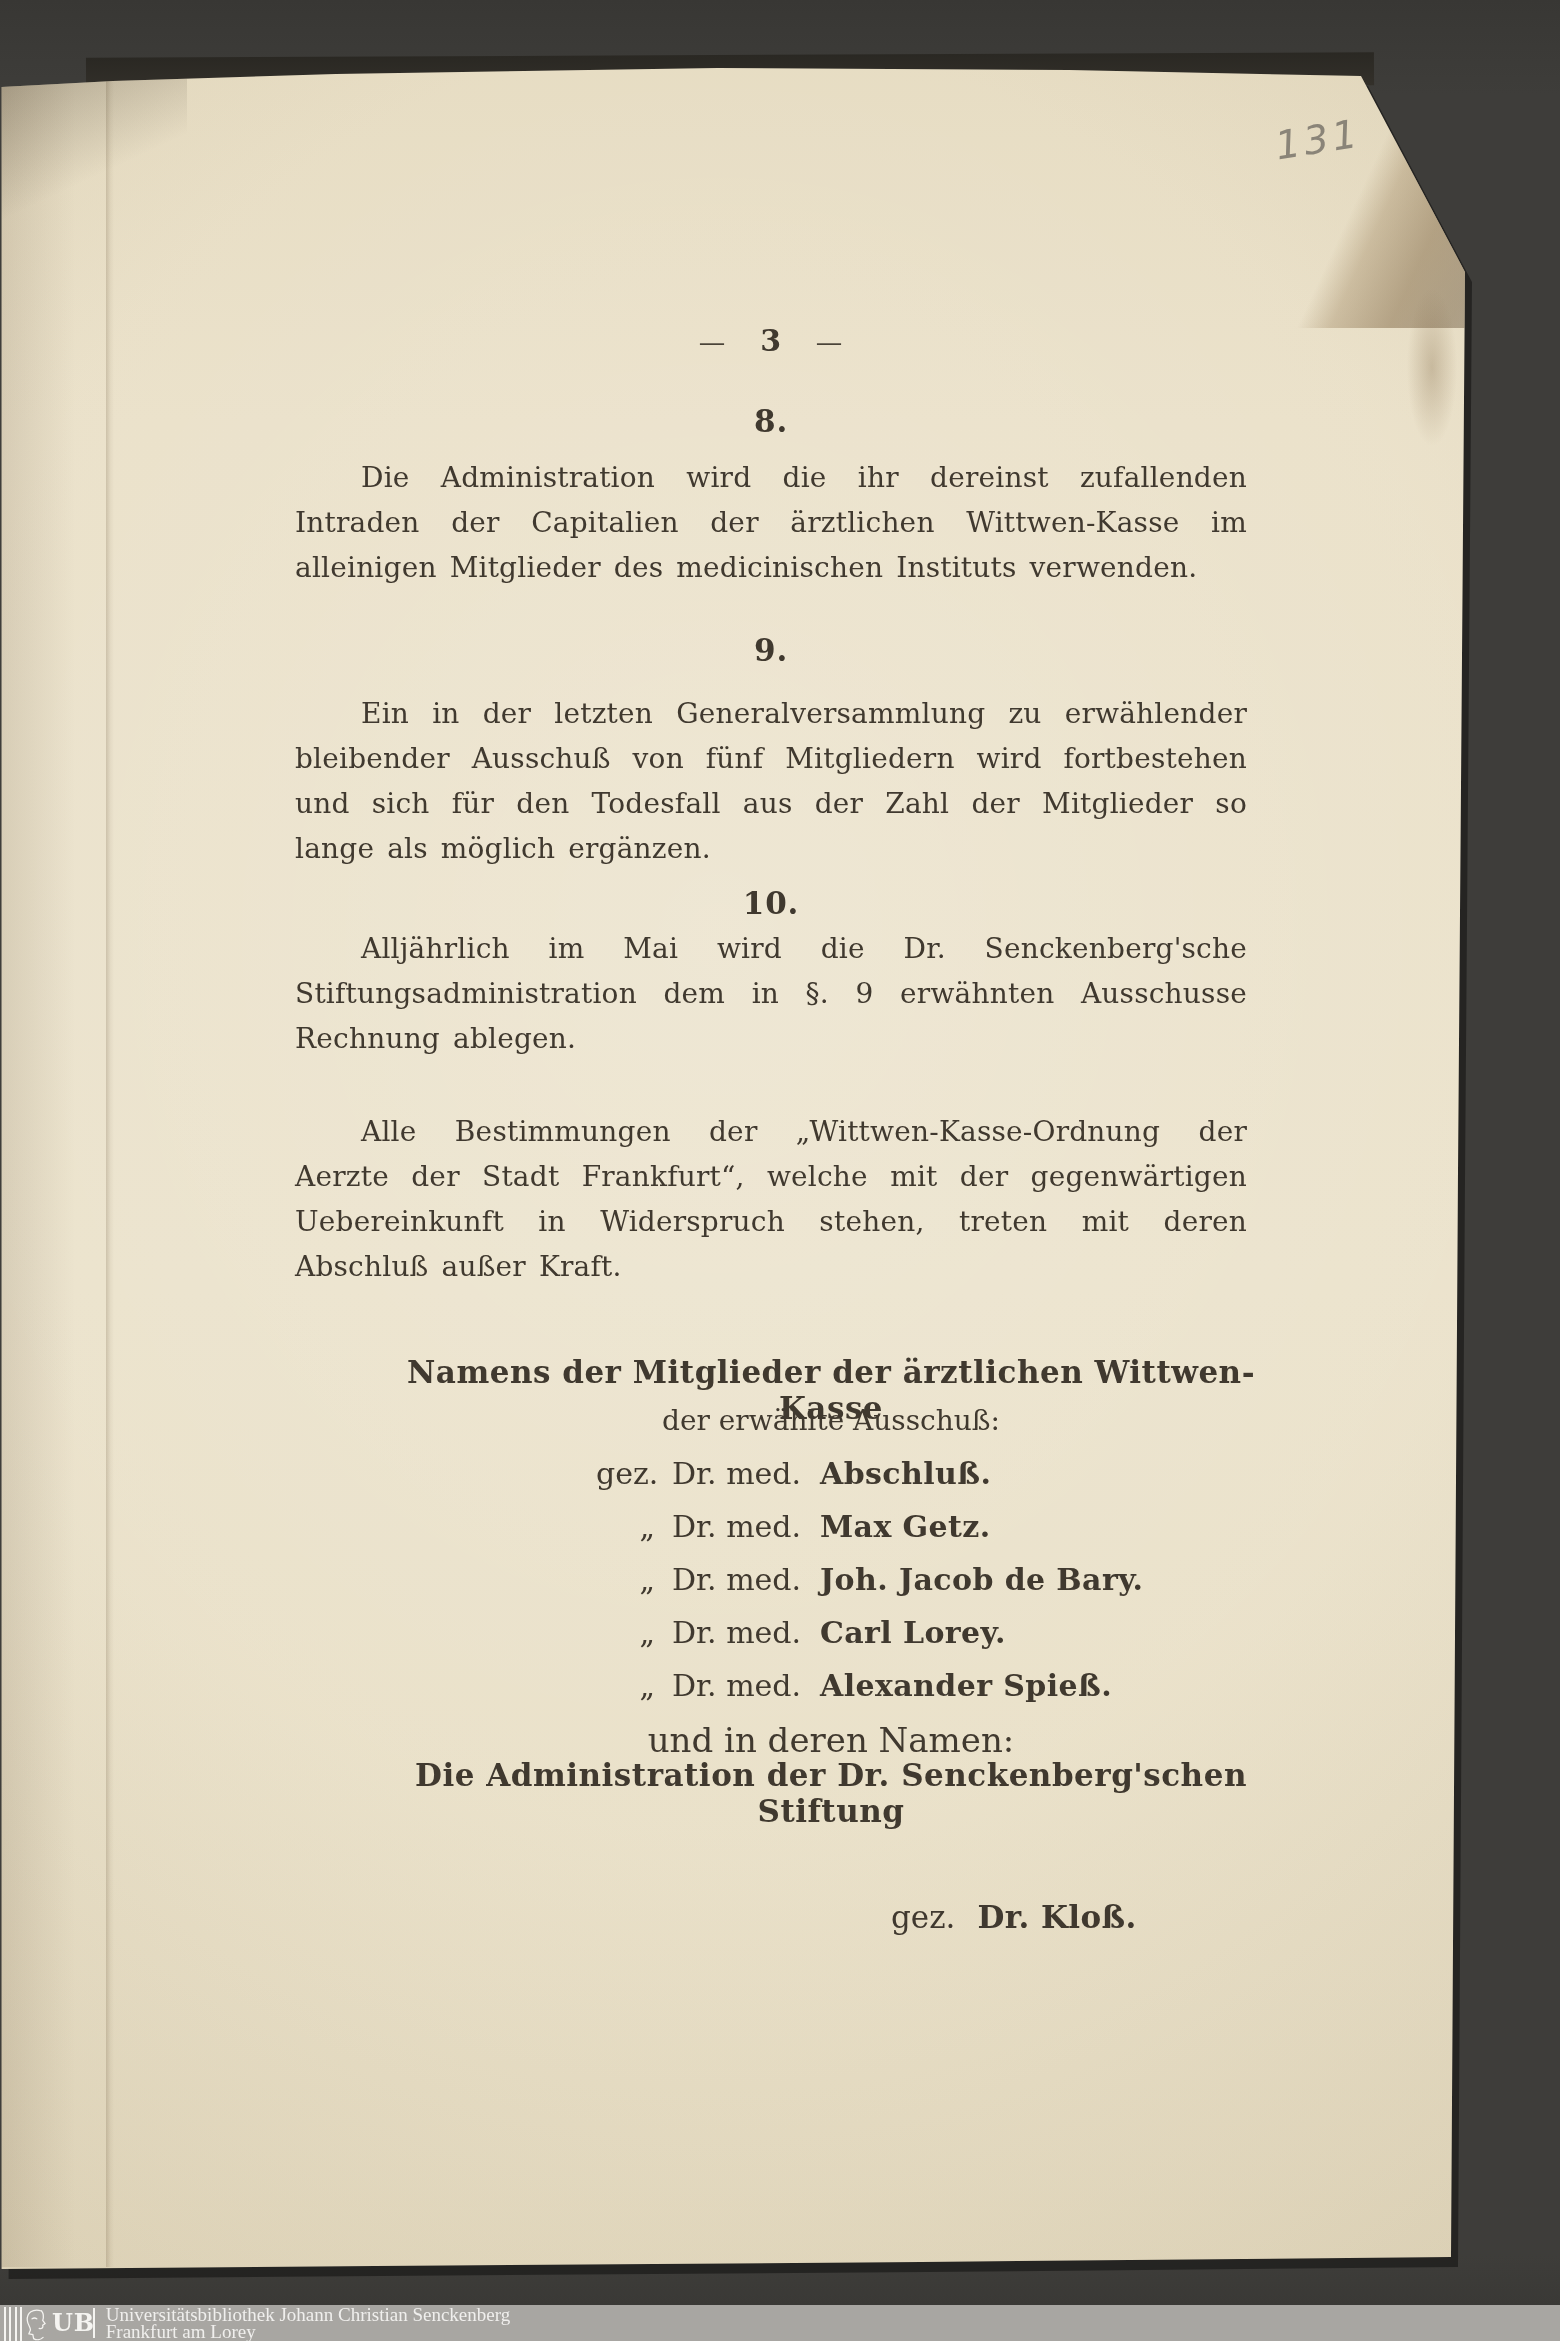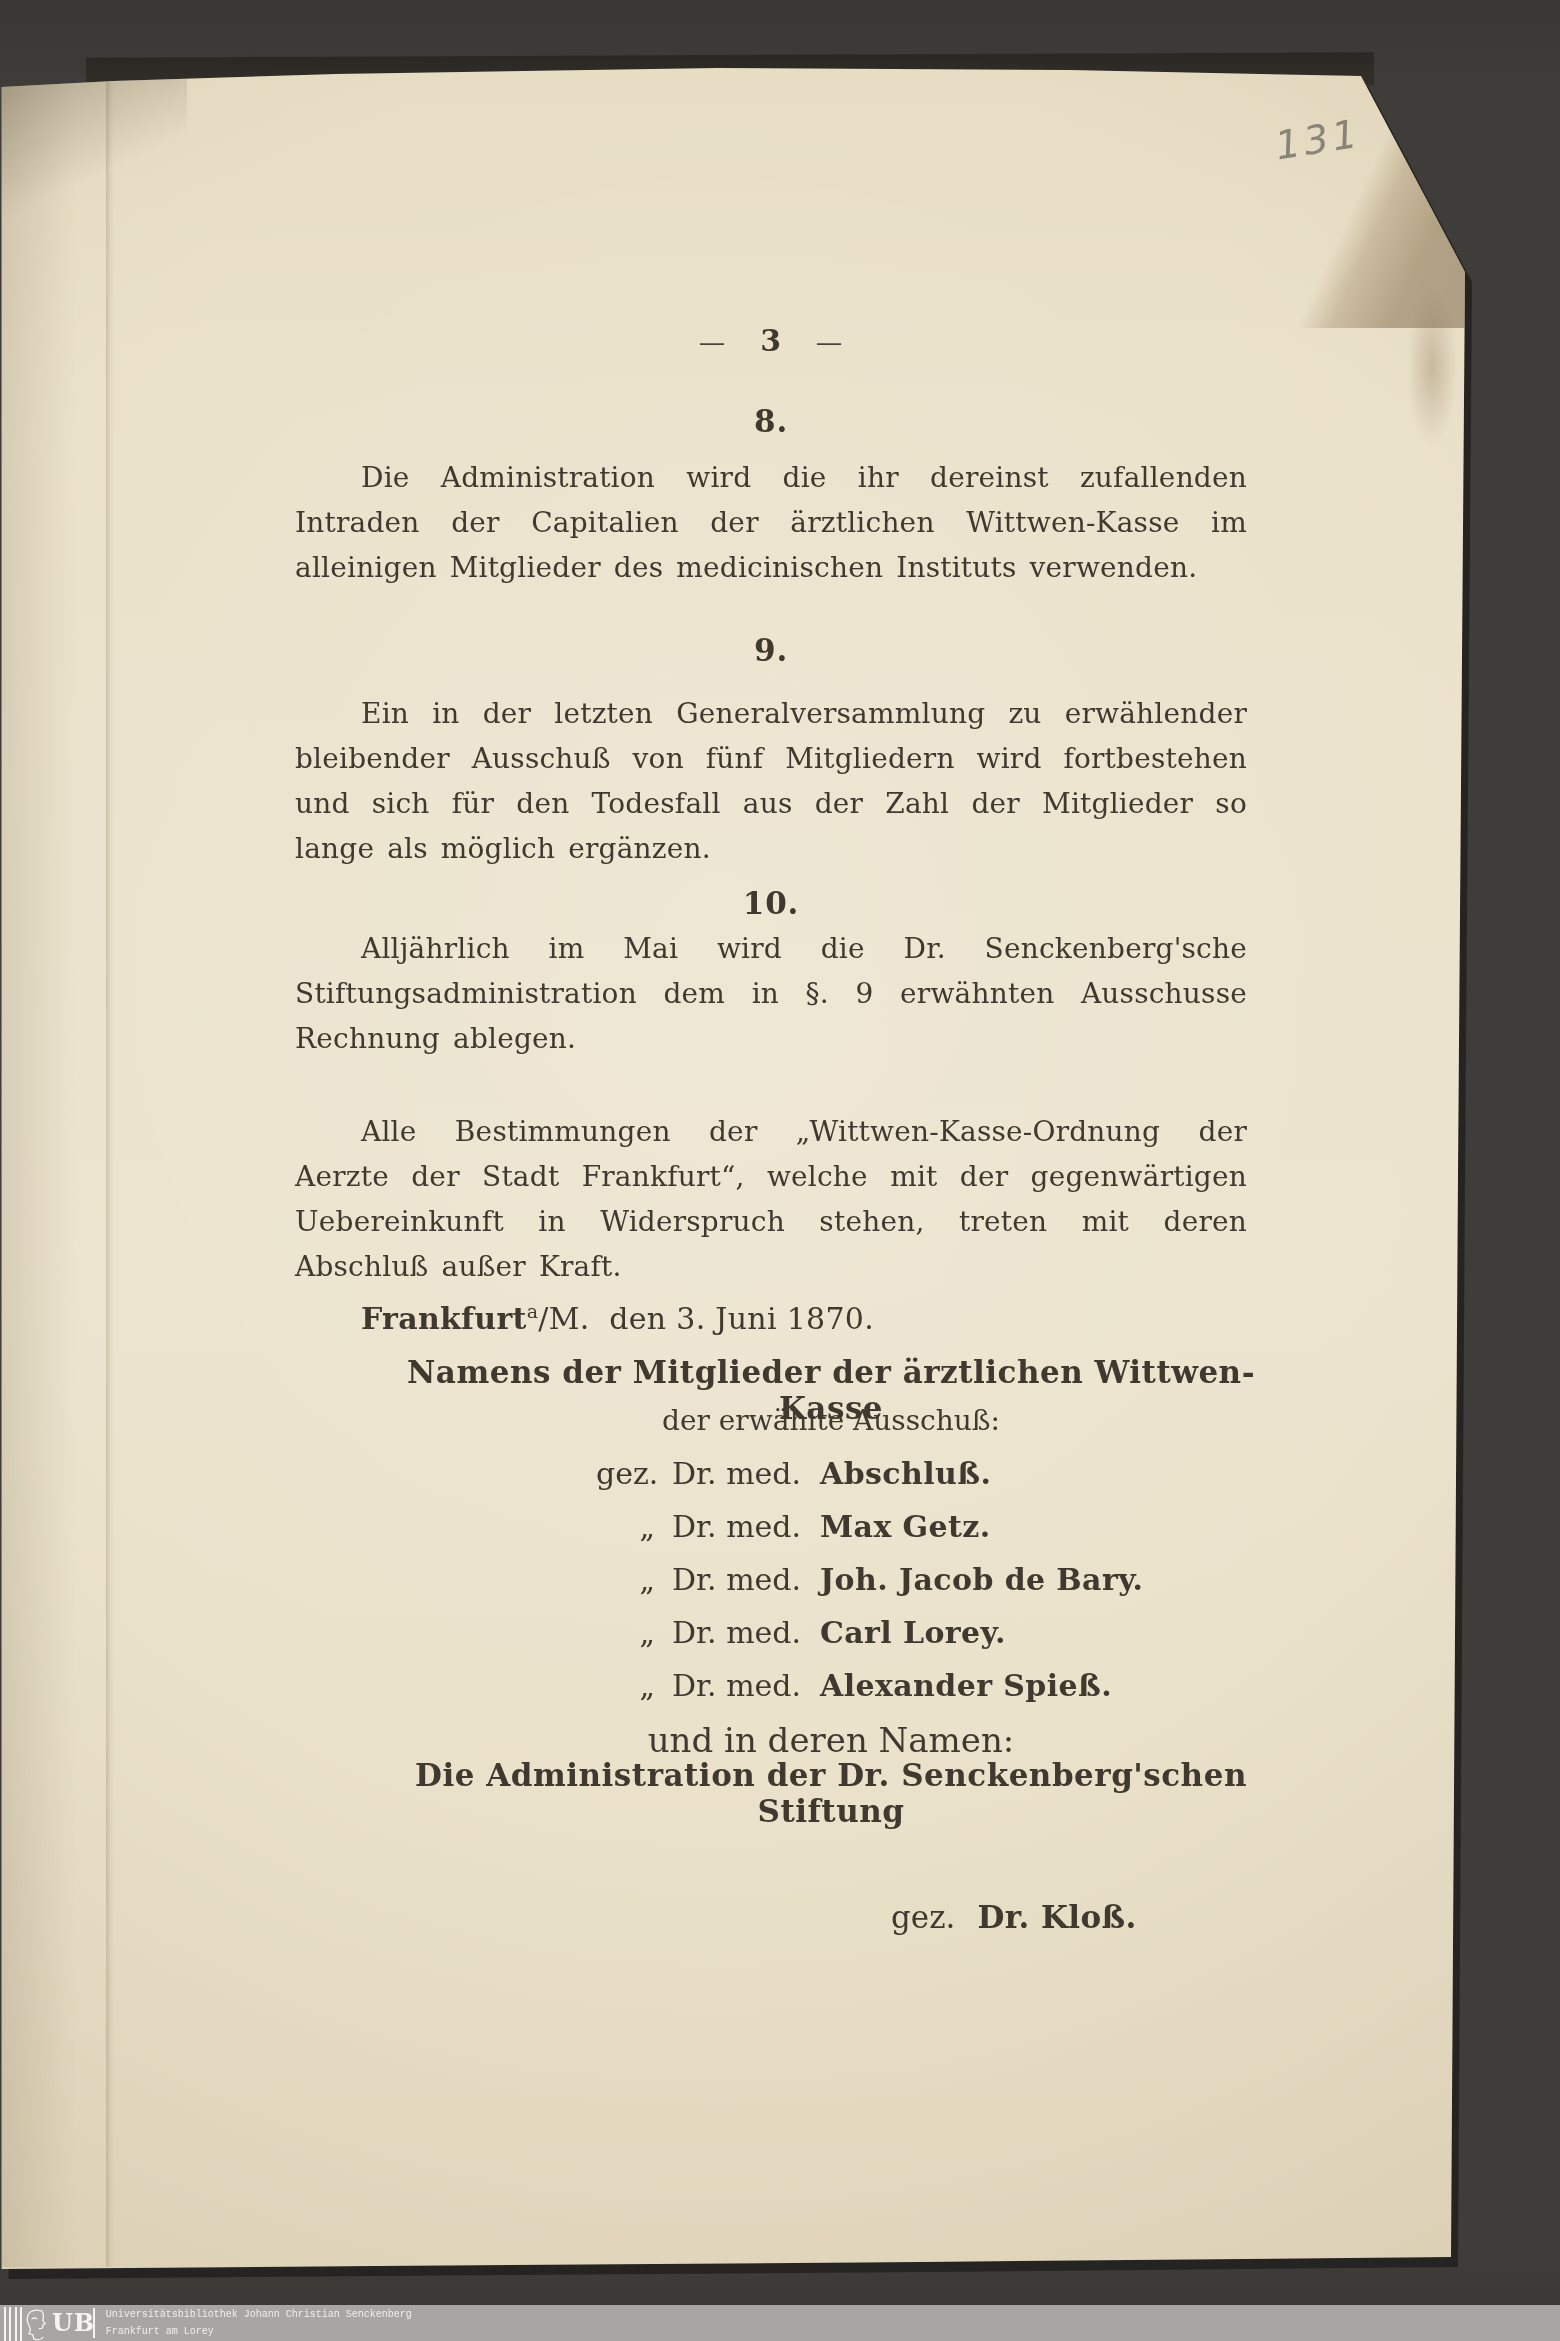--- a/index.html
+++ b/index.html
@@ -180,22 +180,22 @@
     font-weight: 700; font-size: 24px;
     color: #f5f4f1; letter-spacing: 0.8px;
   }
   .logo-bar {
     position: absolute; left: 93px; top: 3.1px;
     width: 2.3px; height: 30px;
     background: #f5f4f1;
   }
   .banner-text {
     margin-left: 7.8px;
-    font-family: Liberation Mono, monospace;
-    font-size: 10px; line-height: 16.4px;
+    font-family: Liberation Serif, serif;
+    font-size: 19px; line-height: 16.4px;
     color: #f0efed;
   }
 </style>
 </head>
 <body>
 
 <div class="stage">
 
   <div class="top-fold-band"></div>
   <div class="page-shadow"></div>
@@ -217,24 +217,20 @@
     <p class="col body-par" style="top:455px">Die Administration wird die ihr dereinst zufallenden Intraden der Capitalien der ärztlichen Wittwen-Kasse im alleinigen Mitglieder des medicinischen Instituts verwenden.</p>
 
     <div class="col sec-num" style="top:632px">9.</div>
     <p class="col body-par" style="top:691px">Ein in der letzten Generalversammlung zu erwählender bleibender Ausschuß von fünf Mitgliedern wird fortbestehen und sich für den Todesfall aus der Zahl der Mitglieder so lange als möglich ergänzen.</p>
 
     <div class="col sec-num" style="top:885px">10.</div>
     <p class="col body-par" style="top:926px">Alljährlich im Mai wird die Dr. Senckenberg'sche Stiftungsadministration dem in §. 9 erwähnten Ausschusse Rechnung ablegen.</p>
 
     <p class="col body-par" style="top:1109px">Alle Bestimmungen der „Wittwen-Kasse-Ordnung der Aerzte der Stadt Frankfurt“, welche mit der gegenwärtigen Uebereinkunft in Widerspruch stehen, treten mit deren Abschluß außer Kraft.</p>
 
-    <div class="col date-line">
-      <span class="place">Frankfurt</span><sup>a</sup><span>/M.</span>&nbsp;
-      <span>den 3. Juni 1870.</span>
-    </div>
 
     <div class="col-closing closing-sub">der erwählte Ausschuß:</div>
     <div class="col-closing closing-heading">Namens der Mitglieder der ärztlichen Wittwen-Kasse</div>
 
     <div class="signature-list">
       <div class="sig-row">
         <span class="sig-prefix">gez.</span>
         <span class="sig-title">Dr. med.</span>
         <span class="sig-name">Abschluß.</span>
       </div>

